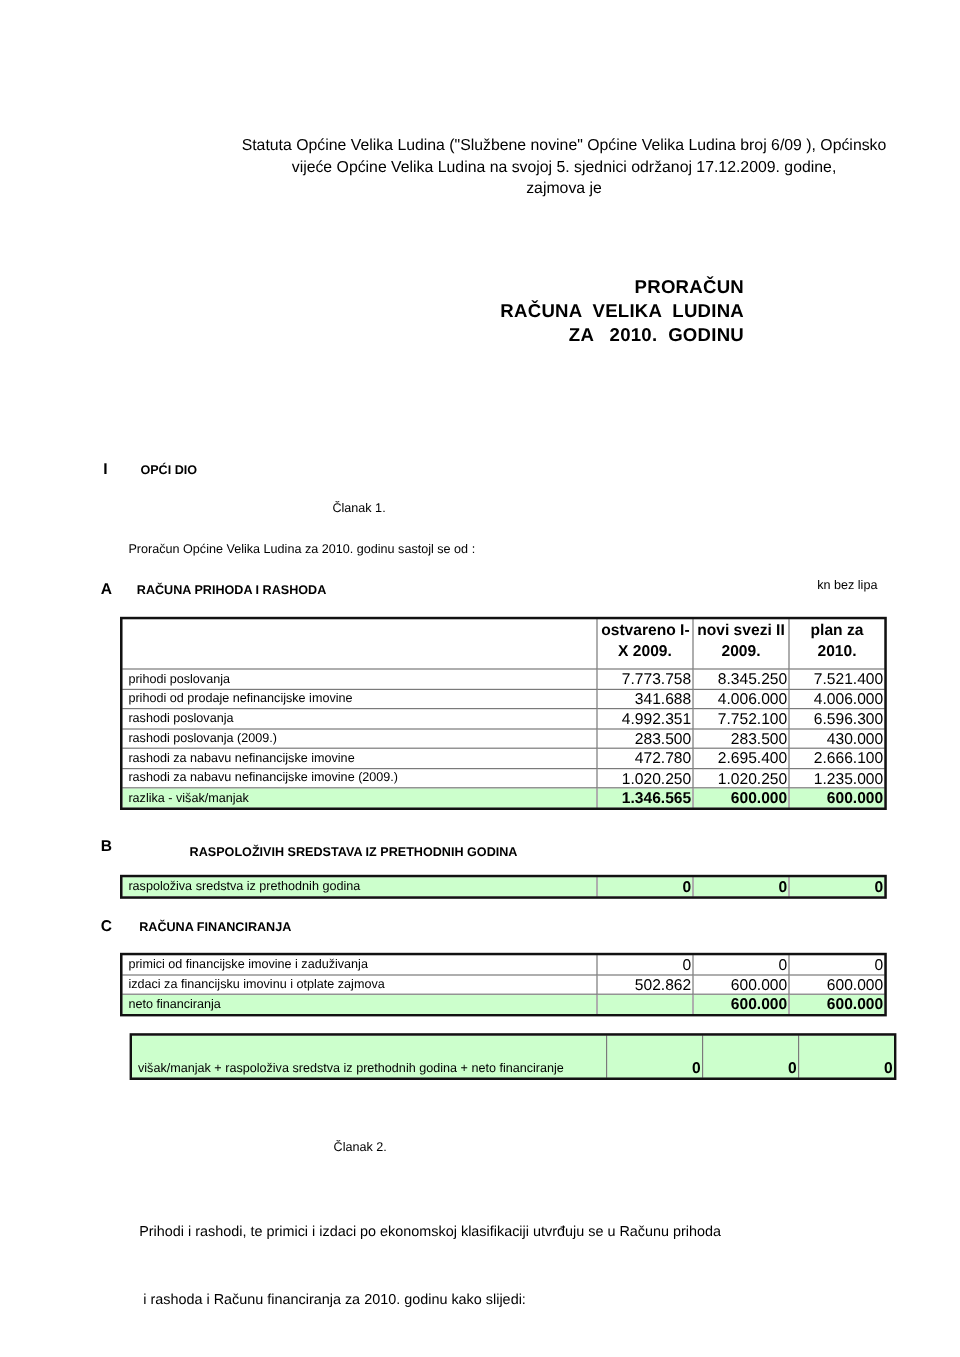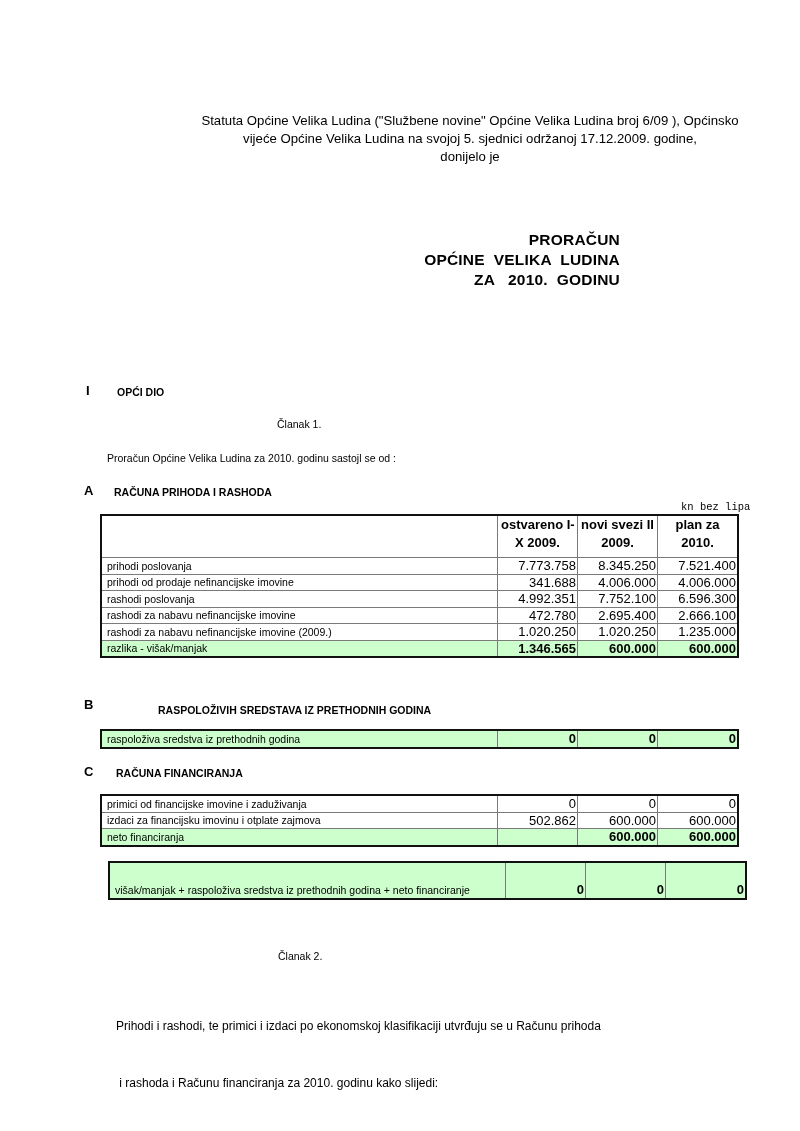--- a/index.html
+++ b/index.html
@@ -30,38 +30,38 @@
   .hdr td { height: 46px; border-bottom: 1.5px solid #222; }
   .hdr td.h { text-align: center; font-size: 13px; font-weight: bold;
               line-height: 18px; vertical-align: middle; white-space: normal; margin-left: 40px; }
 </style>
 </head>
 <body>
 
 <div class="abs intro">
   <div>Statuta Općine Velika Ludina ("Službene novine" Općine Velika Ludina broj  6/09 ), Općinsko</div>
   <div>vijeće Općine Velika Ludina na svojoj 5. sjednici održanoj 17.12.2009. godine,</div>
-  <div>donijelo je</div>
+  <div>zajmova je</div>
 </div>
 
 <div class="abs title">
   <div>PRORAČUN</div>
-  <div style="white-space:pre">OPĆINE  VELIKA  LUDINA</div>
+  <div style="white-space:pre">RAČUNA  VELIKA  LUDINA</div>
   <div style="white-space:pre">ZA   2010.  GODINU</div>
 </div>
 
 <div class="abs sec-roman">I</div>
 <div class="abs sec-label" style="left:117px; top:386px;">OPĆI DIO</div>
 
 <div class="abs small" style="left:277px; top:418px;">Članak 1.</div>
 <div class="abs small" style="left:107px; top:452px;">Proračun Općine Velika Ludina za 2010. godinu sastojl se od :</div>
 
 <div class="abs sec-letter" style="left:84px; top:483px;">A</div>
 <div class="abs sec-label" style="left:114px; top:486px;">RAČUNA PRIHODA I RASHODA</div>
-<div class="abs small" style="left:681px; top:501px;font-family:Liberation Mono, monospace;">kn bez lipa</div>
+<div class="abs small" style="left:681px; top:482px;">kn bez lipa</div>
 
 <table class="grid outer" style="left:101px; top:515px; width:636px;">
   <colgroup>
     <col style="width:396px">
       <col style="width:80px">
       <col style="width:80px">
       <col style="width:80px">
   </colgroup>
   <tbody>
       <tr class="hdr">
@@ -91,20 +91,26 @@
     <td class="num">4.006.000</td>
     <td class="num colb">4.006.000</td>
   </tr>
   <tr>
     <td class="lbl">rashodi poslovanja</td>
     <td class="num colb">4.992.351</td>
     <td class="num">7.752.100</td>
     <td class="num colb">6.596.300</td>
   </tr>
   <tr>
+    <td class="lbl">rashodi poslovanja (2009.)</td>
+    <td class="num colb">283.500</td>
+    <td class="num">283.500</td>
+    <td class="num colb">430.000</td>
+  </tr>
+  <tr>
     <td class="lbl">rashodi za nabavu nefinancijske imovine</td>
     <td class="num colb">472.780</td>
     <td class="num">2.695.400</td>
     <td class="num colb">2.666.100</td>
   </tr>
   <tr>
     <td class="lbl">rashodi za nabavu nefinancijske imovine (2009.)</td>
     <td class="num colb">1.020.250</td>
     <td class="num">1.020.250</td>
     <td class="num colb">1.235.000</td>

